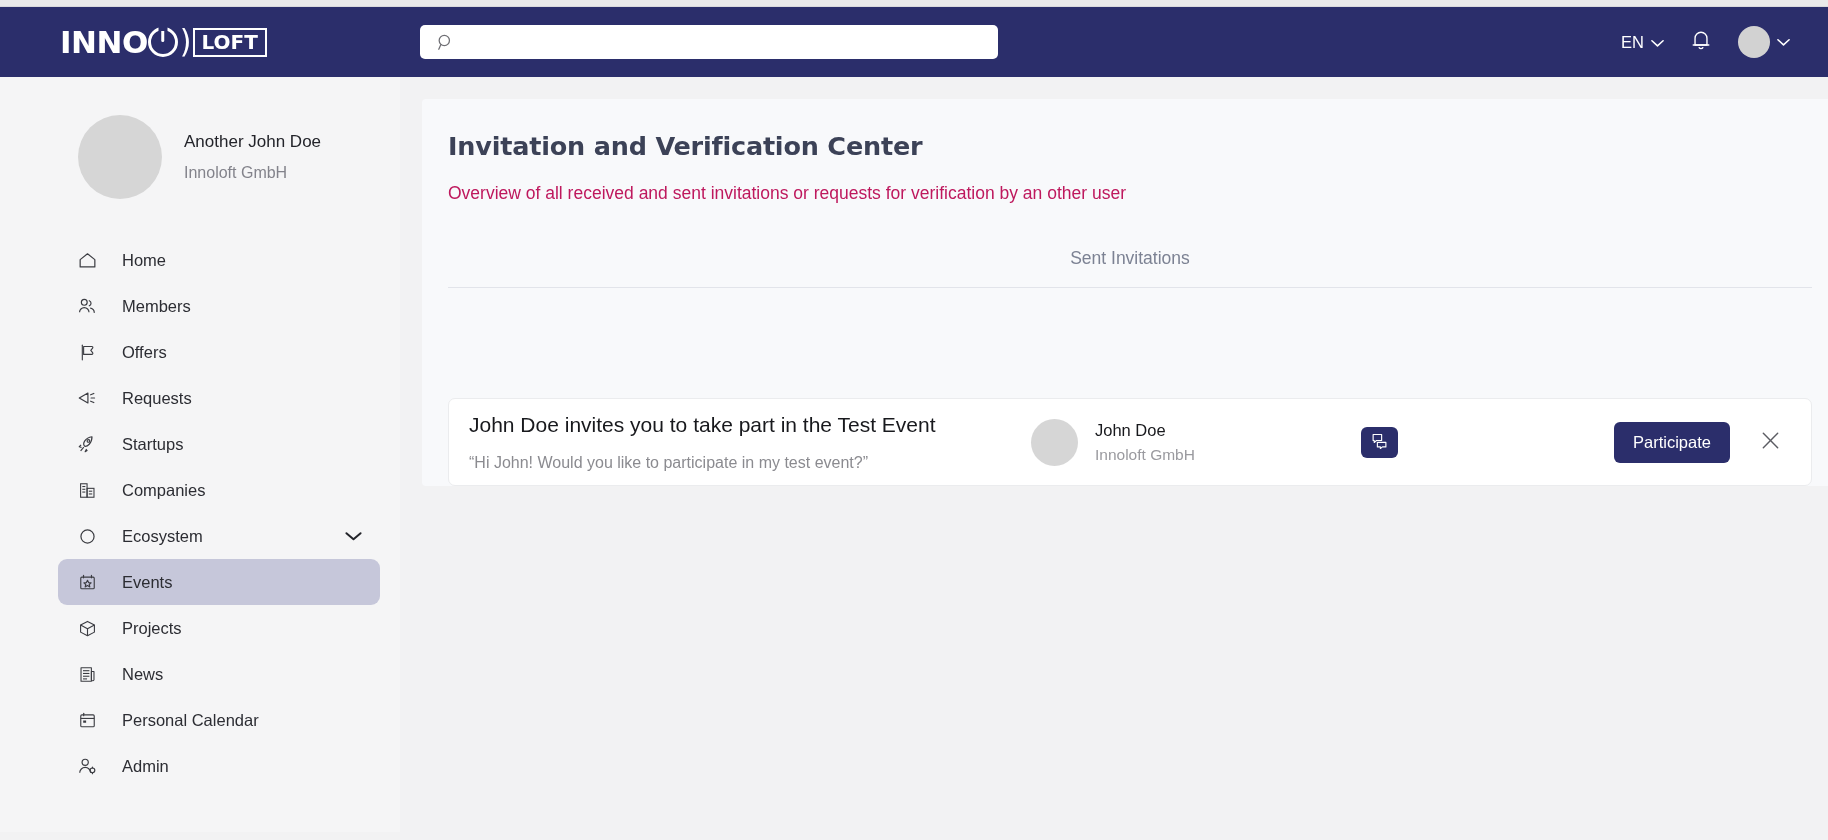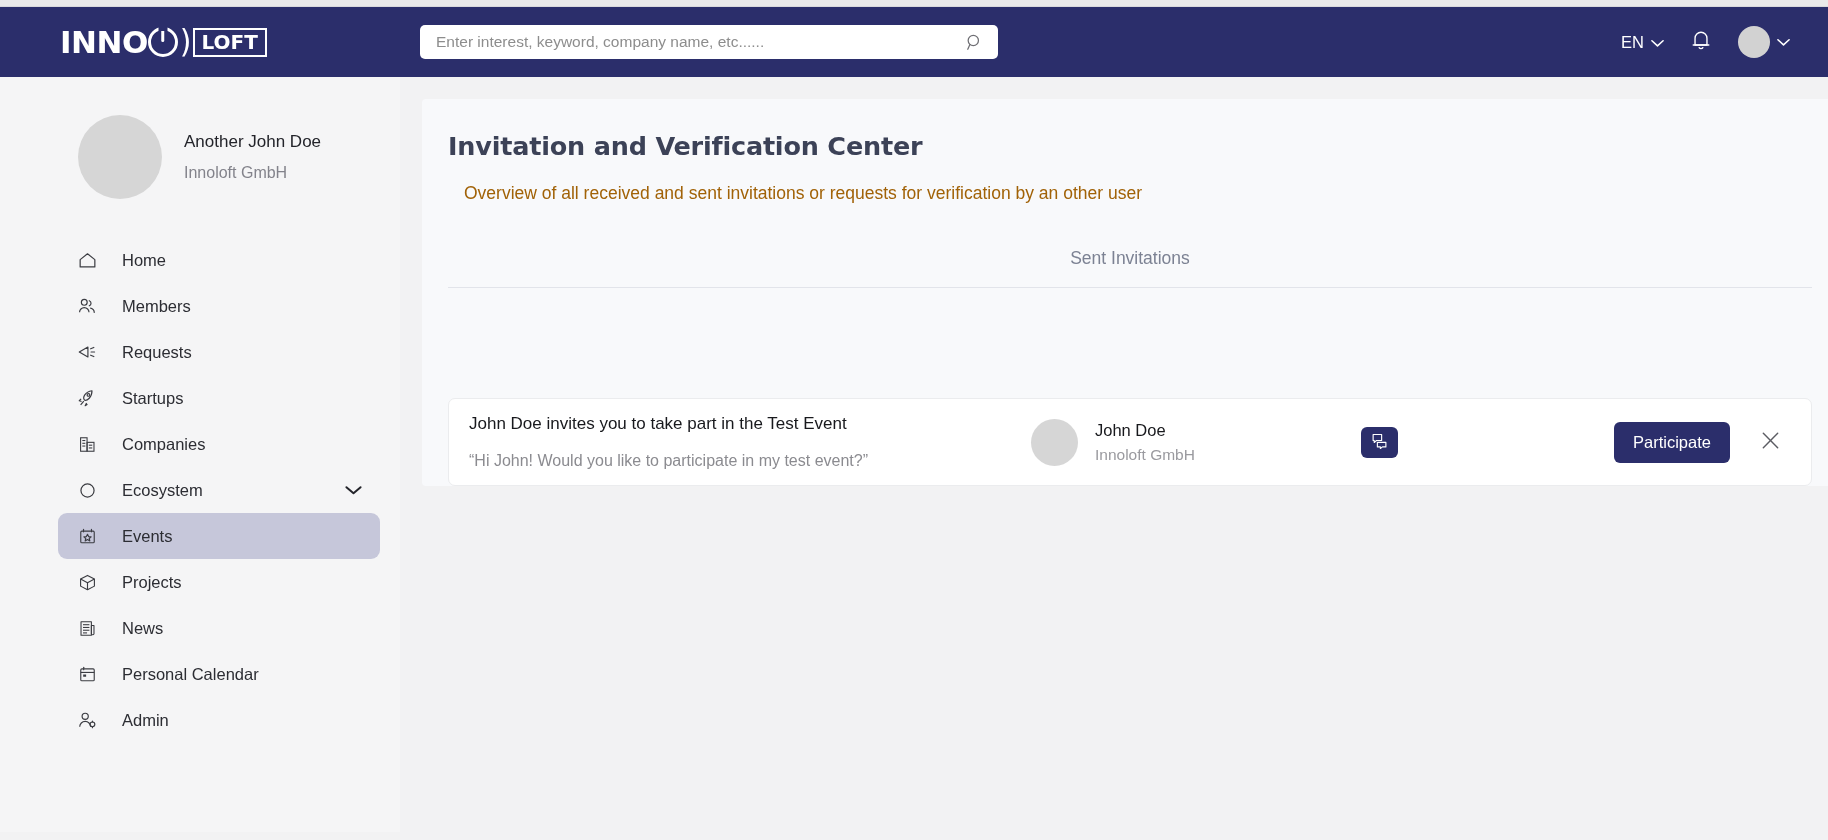--- a/index.html
+++ b/index.html
@@ -236,23 +236,22 @@
   .page-title {
     font-family: "DejaVu Sans", sans-serif;
     font-size: 25.5px;
     font-weight: 700;
     color: #3c4257;
     letter-spacing: -0.2px;
     margin-bottom: 22px;
   }
   .page-sub {
     font-size: 17.5px;
-    color: #a16207;
+    color: #be185d;
     margin-bottom: 32px;
-    margin-left: 16px;
   }
 
   .tabs {
     display: flex;
     border-bottom: 1px solid #e2e4ea;
   }
   .tab {
     flex: 1;
     text-align: center;
     padding: 12px 0 16px 0;
@@ -274,21 +273,21 @@
     background: #ffffff;
     border: 1px solid #ebecee;
     border-radius: 7px;
     height: 88px;
     display: flex;
     align-items: center;
     padding: 0 26px 0 20px;
   }
   .card-text { width: 520px; flex: 0 0 520px; }
   .card-title {
-    font-size: 17px;
+    font-size: 21px;
     color: #18191d;
     margin-bottom: 18px;
     line-height: 1.1;
   }
   .card-quote {
     font-size: 16px;
     color: #8b8b90;
     line-height: 1.1;
   }
   .card-user {
@@ -363,21 +362,20 @@
 
   <div class="logo">
     <span class="logo-inno">INNO</span>
     <span class="logo-power"></span>
     <span class="logo-paren">)</span>
     <span class="logo-loft">LOFT</span>
   </div>
 
   <div class="search-wrap">
     <div class="search-box">
-      <input class="search-input" type="text" placeholder="Enter interest, keyword, company name, etc......" style="">
       <span class="search-icon">
         <svg width="19" height="19" viewBox="0 0 24 24" fill="none" stroke="#6f6f74" stroke-width="1.6">
           <circle cx="10.5" cy="9.5" r="6.5"></circle>
           <line x1="6.2" y1="14.6" x2="3.5" y2="20.5" stroke-linecap="round"></line>
         </svg>
       </span>
     </div>
   </div>
 
   <div class="header-right">
@@ -439,20 +437,29 @@
           <svg width="20" height="20" viewBox="0 0 22 22" fill="none" stroke="#3b3c42" stroke-width="1.3">
             <circle cx="8" cy="7" r="3.2"></circle>
             <path d="M2.8 18 a5.2 5.2 0 0 1 10.4 0"></path>
             <path d="M13.5 5.2 a3 3 0 0 1 0 5.6" stroke-linecap="round"></path>
             <path d="M15 13.3 a5.2 5.2 0 0 1 4 4.7" stroke-linecap="round"></path>
           </svg>
         </span>
         <span class="nav-label">Members</span>
       </div>
 
+      <div class="nav-item">
+        <span class="nav-icon">
+          <svg width="19" height="19" viewBox="0 0 22 22" fill="none" stroke="#3b3c42" stroke-width="1.3" stroke-linejoin="round">
+            <line x1="5" y1="2.5" x2="5" y2="19.5" stroke-linecap="round"></line>
+            <path d="M6.5 4 H16 a1.2 1.2 0 0 1 0.9 2 L14.8 8.6 L16.9 11.2 a1.2 1.2 0 0 1 -0.9 2 H6.5 Z"></path>
+          </svg>
+        </span>
+        <span class="nav-label">Offers</span>
+      </div>
 
       <div class="nav-item">
         <span class="nav-icon">
           <svg width="20" height="20" viewBox="0 0 22 22" fill="none" stroke="#3b3c42" stroke-width="1.3" stroke-linejoin="round">
             <path d="M2.5 11 L12 5.5 V16.5 L2.5 11 Z"></path>
             <line x1="15" y1="7.5" x2="18.5" y2="6" stroke-linecap="round"></line>
             <line x1="15.5" y1="11" x2="19.3" y2="11" stroke-linecap="round"></line>
             <line x1="15" y1="14.5" x2="18.5" y2="16" stroke-linecap="round"></line>
           </svg>
         </span>

